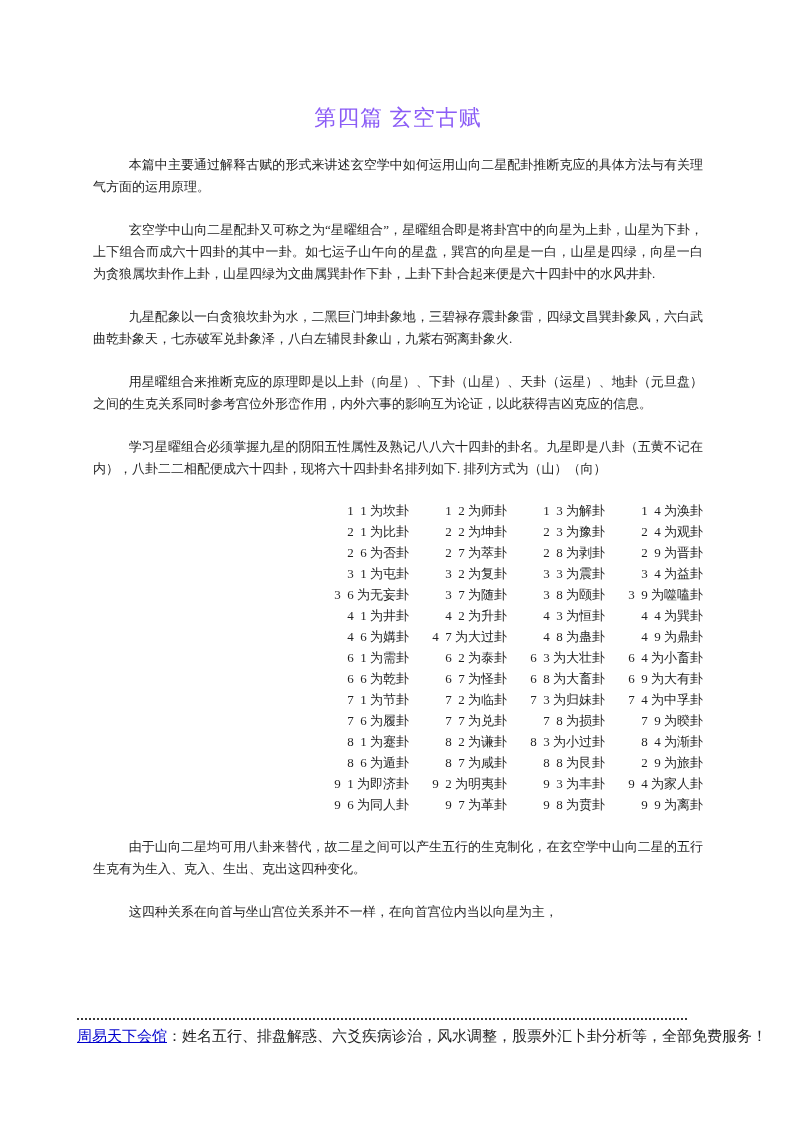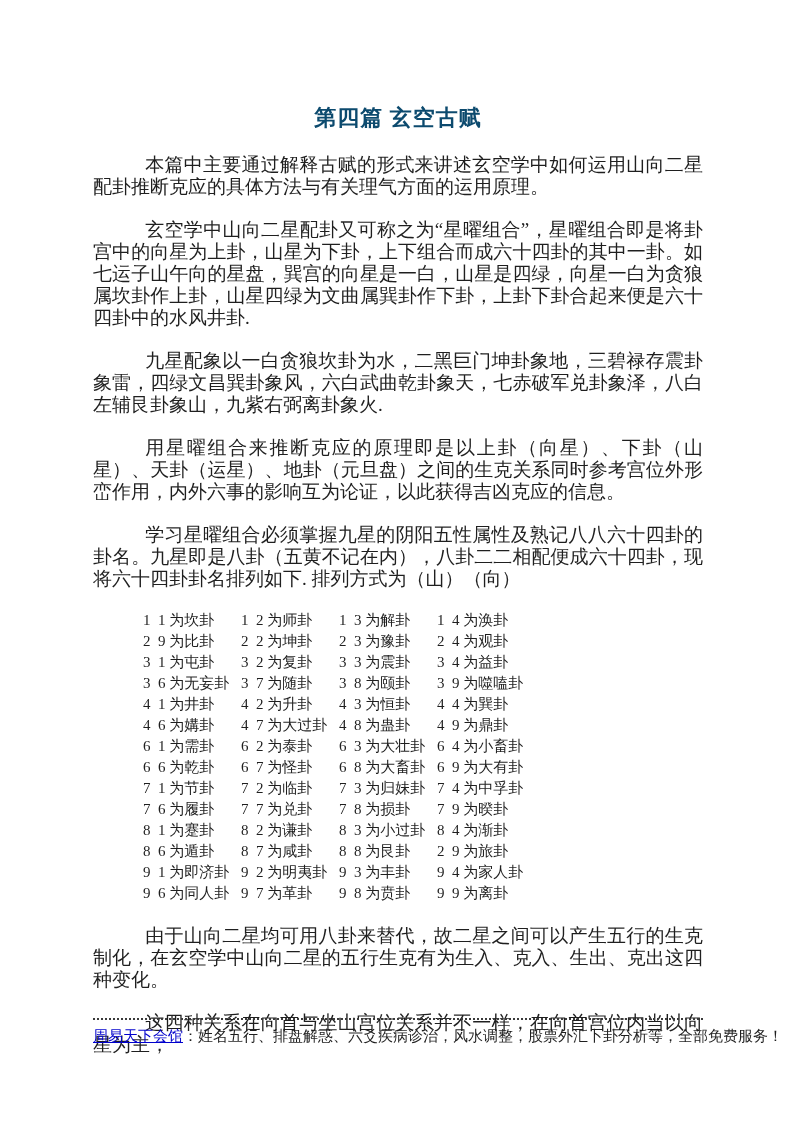--- a/index.html
+++ b/index.html
@@ -13,48 +13,49 @@
     overflow: hidden;
   }
   .page-inner {
     position: absolute;
     left: 93px;
     top: 103px;
     width: 610px;
   }
   .doc-title {
     text-align: center;
-    color: #0c4a6e;
+    color: #8b5cf6;
     font-size: 22px;
-    font-weight: bold;
+    font-weight: normal;
     margin: 0 0 12px 0;
     letter-spacing: 1px;
   }
   .para {
-    font-size: 19px;
+    font-size: 13px;
     line-height: 22px;
     text-align: justify;
     text-indent: 2.75em;
     margin: 21px 0 0 0;
   }
   .kua-table {
     margin-top: 20px;
     padding-left: 50px;
-    font-size: 15px;
+    font-size: 13px;
     line-height: 21px;
+    text-align: right;
   }
   .kua-row { white-space: nowrap; }
   .kua-cell {
     display: inline-block;
     min-width: 98px;
     white-space: pre;
   }
   .footer {
     position: absolute;
-    left: 93px;
+    left: 77px;
     top: 1018px;
     width: 610px;
   }
   .footer-rule {
     border-top: 2px dotted #3a3a3a;
     height: 0;
     margin-bottom: 6px;
   }
   .footer-text {
     font-size: 15px;
@@ -80,21 +81,22 @@
   <p class="para">玄空学中山向二星配卦又可称之为“星曜组合”，星曜组合即是将卦宫中的向星为上卦，山星为下卦，上下组合而成六十四卦的其中一卦。如七运子山午向的星盘，巽宫的向星是一白，山星是四绿，向星一白为贪狼属坎卦作上卦，山星四绿为文曲属巽卦作下卦，上卦下卦合起来便是六十四卦中的水风井卦.</p>
 
   <p class="para">九星配象以一白贪狼坎卦为水，二黑巨门坤卦象地，三碧禄存震卦象雷，四绿文昌巽卦象风，六白武曲乾卦象天，七赤破军兑卦象泽，八白左辅艮卦象山，九紫右弼离卦象火.</p>
 
   <p class="para">用星曜组合来推断克应的原理即是以上卦（向星）、下卦（山星）、天卦（运星）、地卦（元旦盘）之间的生克关系同时参考宫位外形峦作用，内外六事的影响互为论证，以此获得吉凶克应的信息。</p>
 
   <p class="para">学习星曜组合必须掌握九星的阴阳五性属性及熟记八八六十四卦的卦名。九星即是八卦（五黄不记在内），八卦二二相配便成六十四卦，现将六十四卦卦名排列如下. 排列方式为（山）（向）</p>
 
   <div class="kua-table">
       <div class="kua-row"><span class="kua-cell">1  1 为坎卦</span><span class="kua-cell">1  2 为师卦</span><span class="kua-cell">1  3 为解卦</span><span class="kua-cell">1  4 为涣卦</span></div>
-      <div class="kua-row"><span class="kua-cell">2  9 为比卦</span><span class="kua-cell">2  2 为坤卦</span><span class="kua-cell">2  3 为豫卦</span><span class="kua-cell">2  4 为观卦</span></div>
+      <div class="kua-row"><span class="kua-cell">2  1 为比卦</span><span class="kua-cell">2  2 为坤卦</span><span class="kua-cell">2  3 为豫卦</span><span class="kua-cell">2  4 为观卦</span></div>
+      <div class="kua-row"><span class="kua-cell">2  6 为否卦</span><span class="kua-cell">2  7 为萃卦</span><span class="kua-cell">2  8 为剥卦</span><span class="kua-cell">2  9 为晋卦</span></div>
       <div class="kua-row"><span class="kua-cell">3  1 为屯卦</span><span class="kua-cell">3  2 为复卦</span><span class="kua-cell">3  3 为震卦</span><span class="kua-cell">3  4 为益卦</span></div>
       <div class="kua-row"><span class="kua-cell">3  6 为无妄卦</span><span class="kua-cell">3  7 为随卦</span><span class="kua-cell">3  8 为颐卦</span><span class="kua-cell">3  9 为噬嗑卦</span></div>
       <div class="kua-row"><span class="kua-cell">4  1 为井卦</span><span class="kua-cell">4  2 为升卦</span><span class="kua-cell">4  3 为恒卦</span><span class="kua-cell">4  4 为巽卦</span></div>
       <div class="kua-row"><span class="kua-cell">4  6 为媾卦</span><span class="kua-cell">4  7 为大过卦</span><span class="kua-cell">4  8 为蛊卦</span><span class="kua-cell">4  9 为鼎卦</span></div>
       <div class="kua-row"><span class="kua-cell">6  1 为需卦</span><span class="kua-cell">6  2 为泰卦</span><span class="kua-cell">6  3 为大壮卦</span><span class="kua-cell">6  4 为小畜卦</span></div>
       <div class="kua-row"><span class="kua-cell">6  6 为乾卦</span><span class="kua-cell">6  7 为怪卦</span><span class="kua-cell">6  8 为大畜卦</span><span class="kua-cell">6  9 为大有卦</span></div>
       <div class="kua-row"><span class="kua-cell">7  1 为节卦</span><span class="kua-cell">7  2 为临卦</span><span class="kua-cell">7  3 为归妹卦</span><span class="kua-cell">7  4 为中孚卦</span></div>
       <div class="kua-row"><span class="kua-cell">7  6 为履卦</span><span class="kua-cell">7  7 为兑卦</span><span class="kua-cell">7  8 为损卦</span><span class="kua-cell">7  9 为暌卦</span></div>
       <div class="kua-row"><span class="kua-cell">8  1 为蹇卦</span><span class="kua-cell">8  2 为谦卦</span><span class="kua-cell">8  3 为小过卦</span><span class="kua-cell">8  4 为渐卦</span></div>
       <div class="kua-row"><span class="kua-cell">8  6 为遁卦</span><span class="kua-cell">8  7 为咸卦</span><span class="kua-cell">8  8 为艮卦</span><span class="kua-cell">2  9 为旅卦</span></div>

